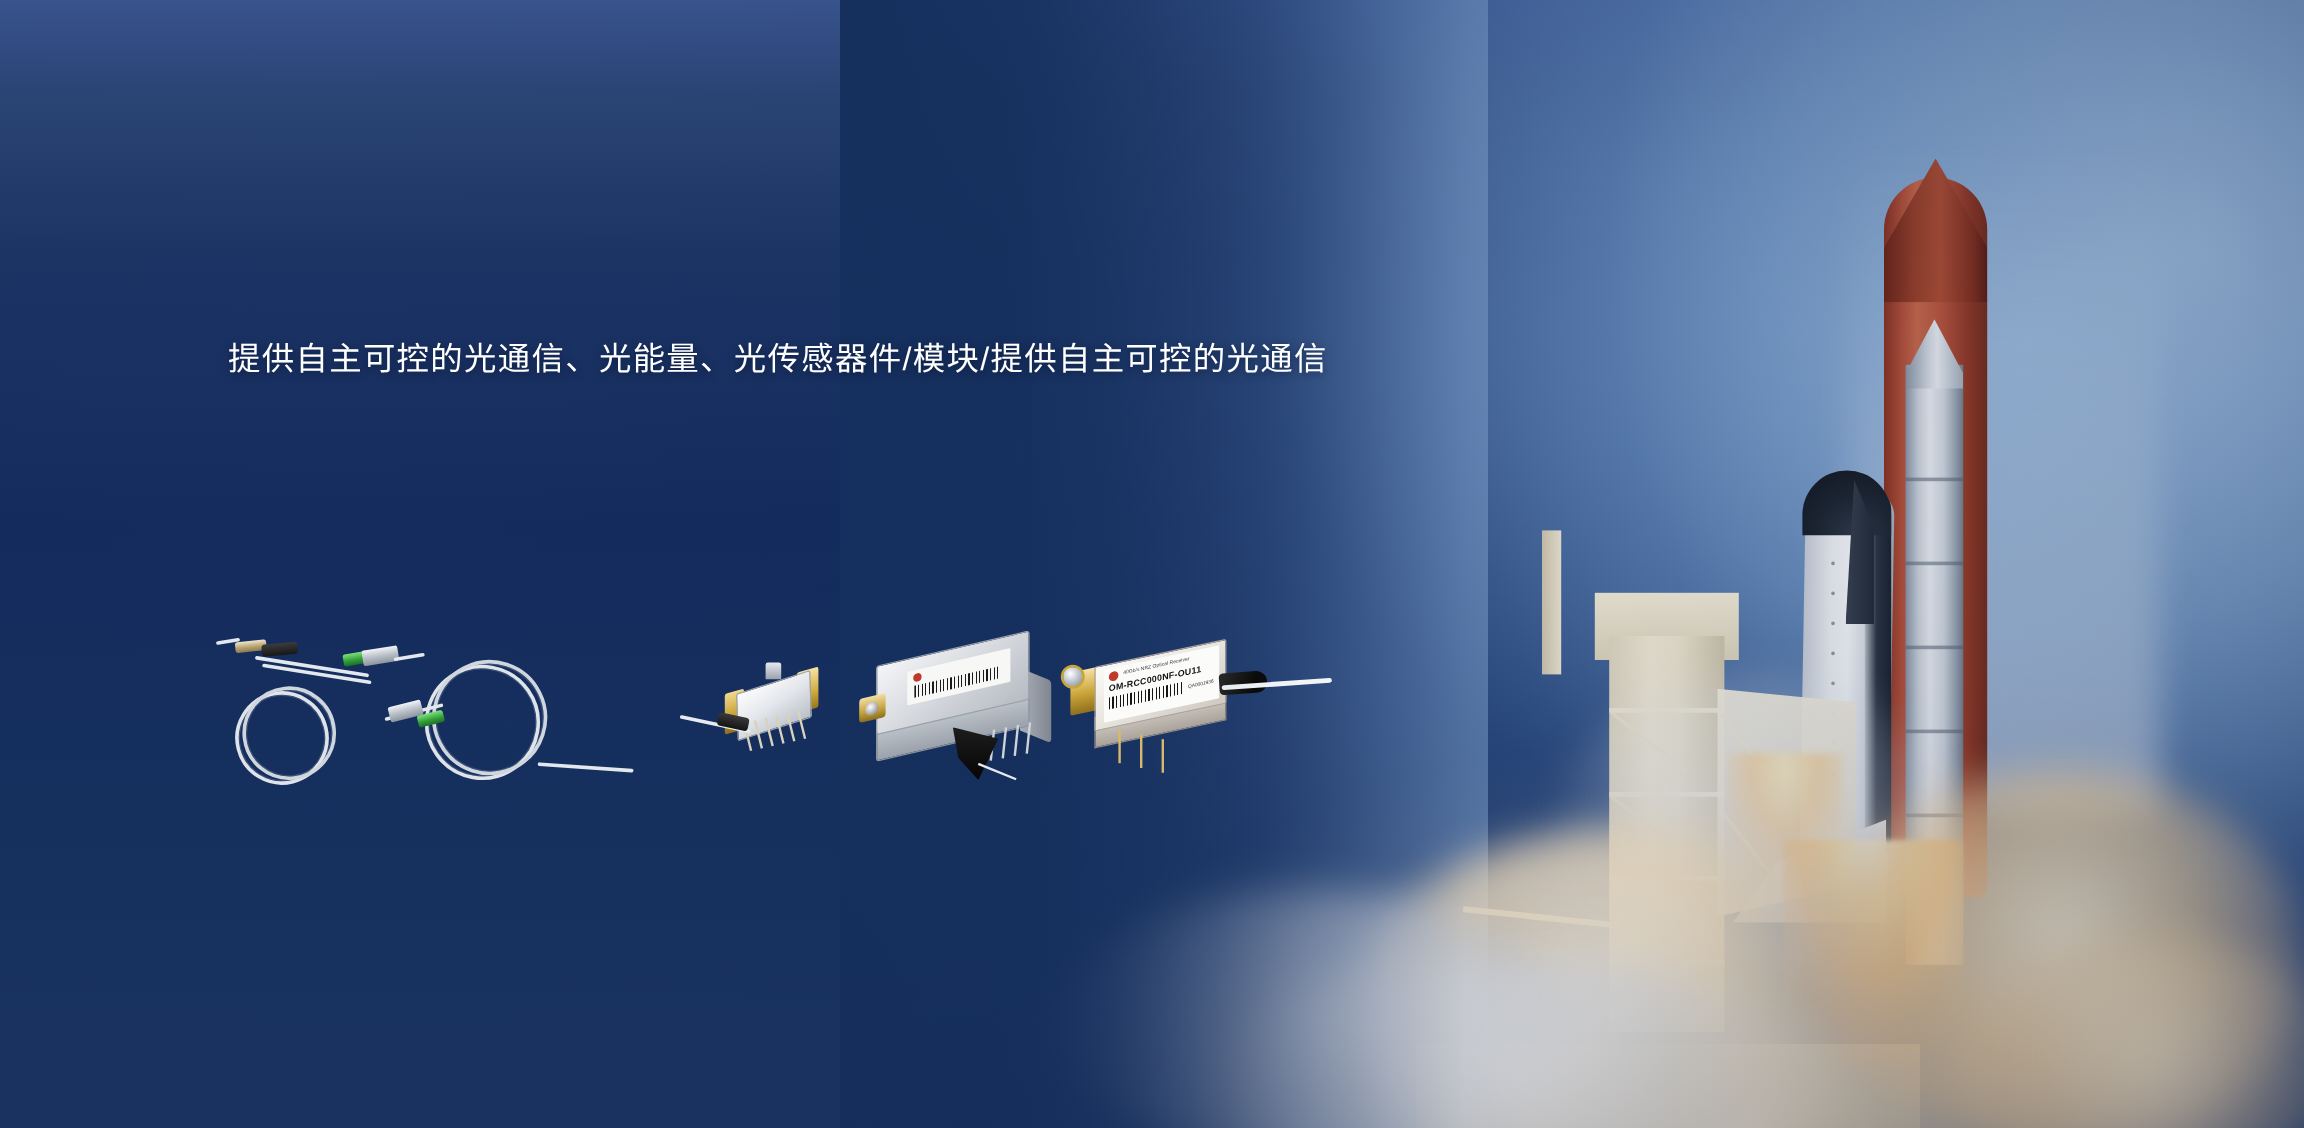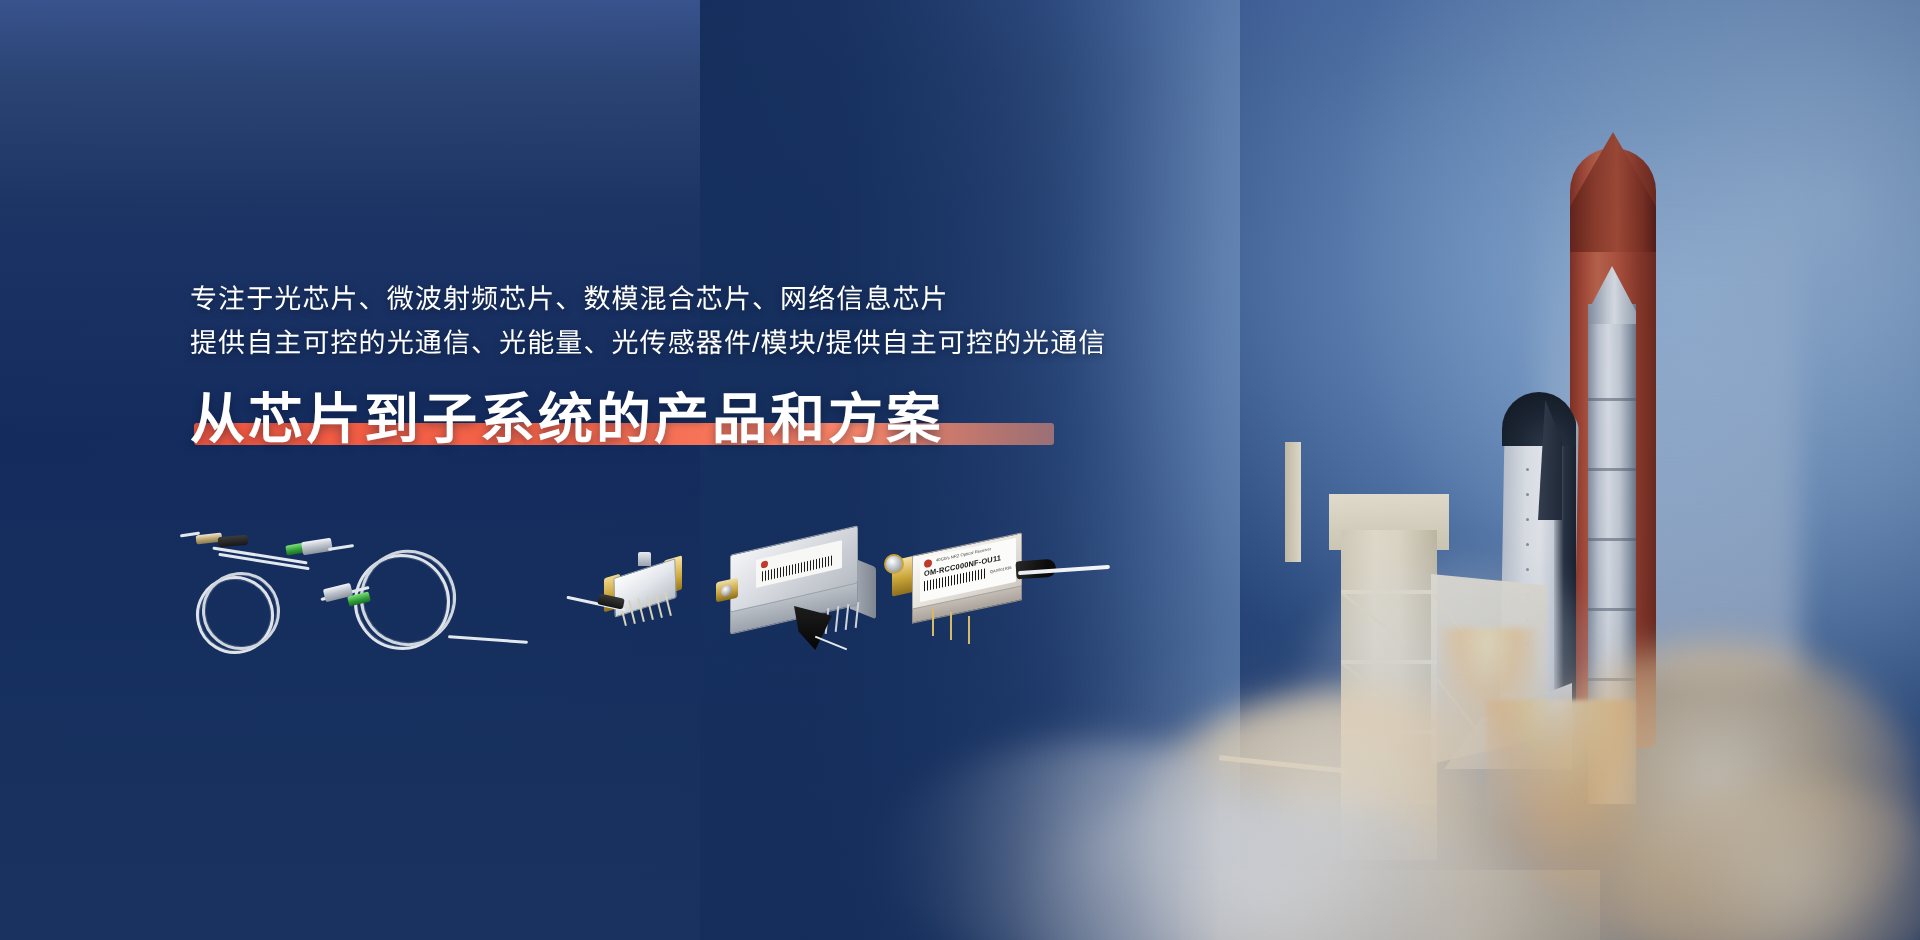--- a/index.html
+++ b/index.html
@@ -389,26 +389,21 @@
   <div class="plume p1"></div>
   <div class="plume p2"></div>
   <div class="plume p3"></div>
   <div class="plume p4"></div>
   <div class="plume p5"></div>
 
   <div class="photo-fade"></div>
   <div class="vignette"></div>
 
   <div class="copy">
-    <div class="tag">专注于光芯片、微波射频芯片、数模混合芯片、网络信息芯片</div>
     <div class="tag">提供自主可控的光通信、光能量、光传感器件/模块/提供自主可控的光通信</div>
-    <div class="headline-wrap">
-      <div class="underbar"></div>
-      <div class="headline">从芯片到子系统的产品和方案</div>
-    </div>
   </div>
 
   <div class="products">
 
     <div class="pig1">
       <div class="coil c1a"></div>
       <div class="coil c1b"></div>
       <div class="lead" style="left:34px;top:26px;width:96px;transform:rotate(9deg)"></div>
       <div class="lead" style="left:40px;top:32px;width:92px;transform:rotate(9deg)"></div>
       <div class="ferrule" style="left:18px;top:6px;width:26px;transform:rotate(-6deg)"></div>

